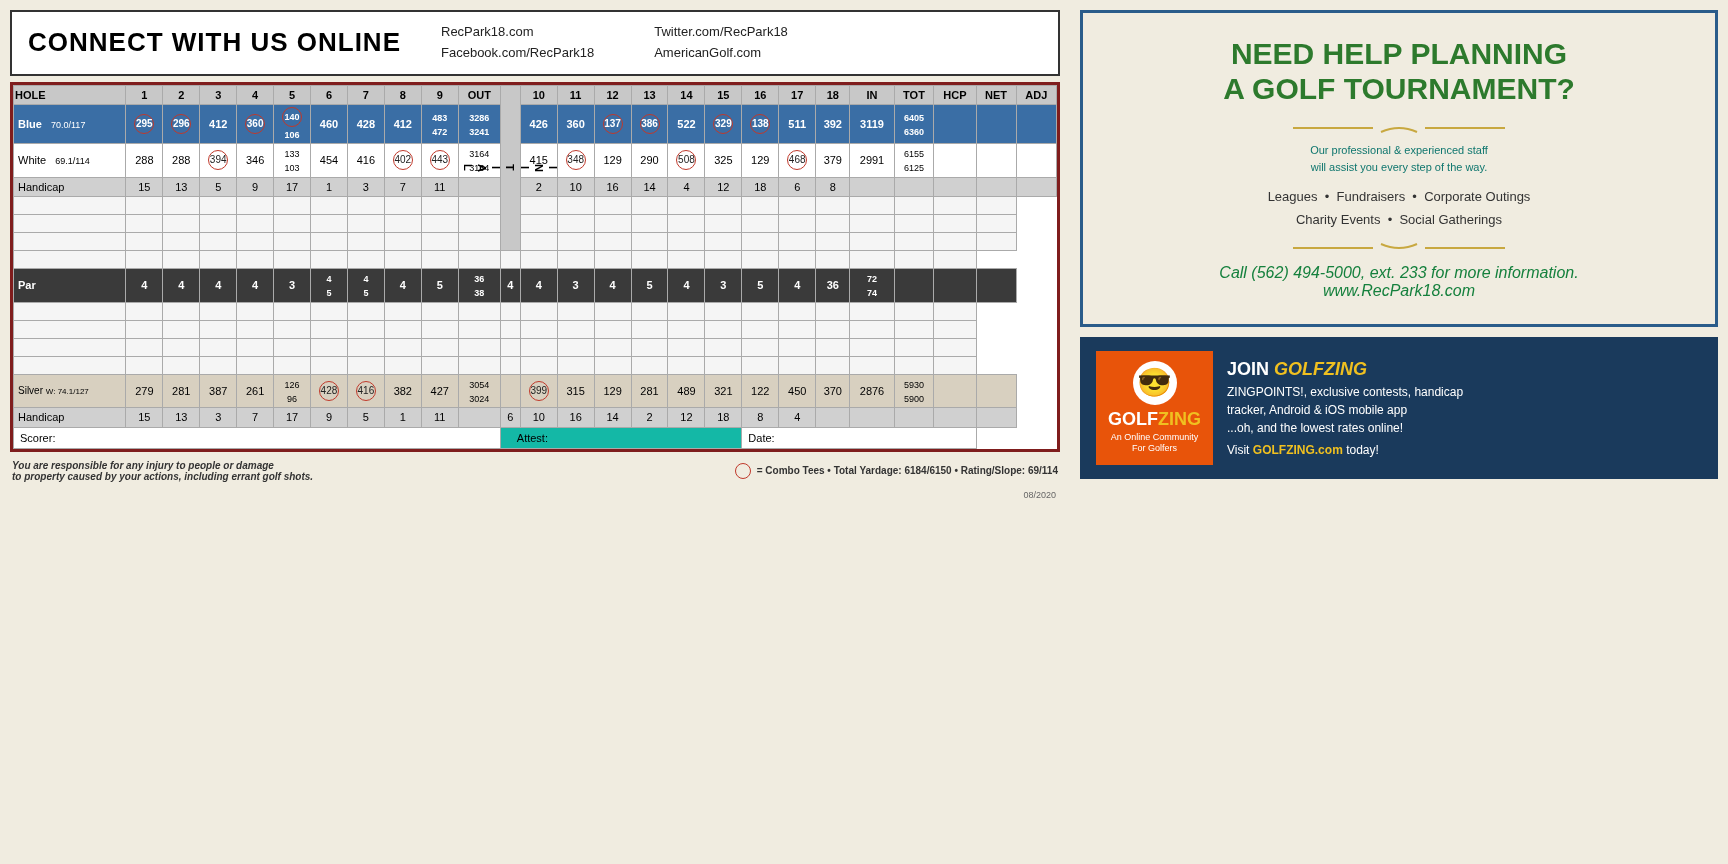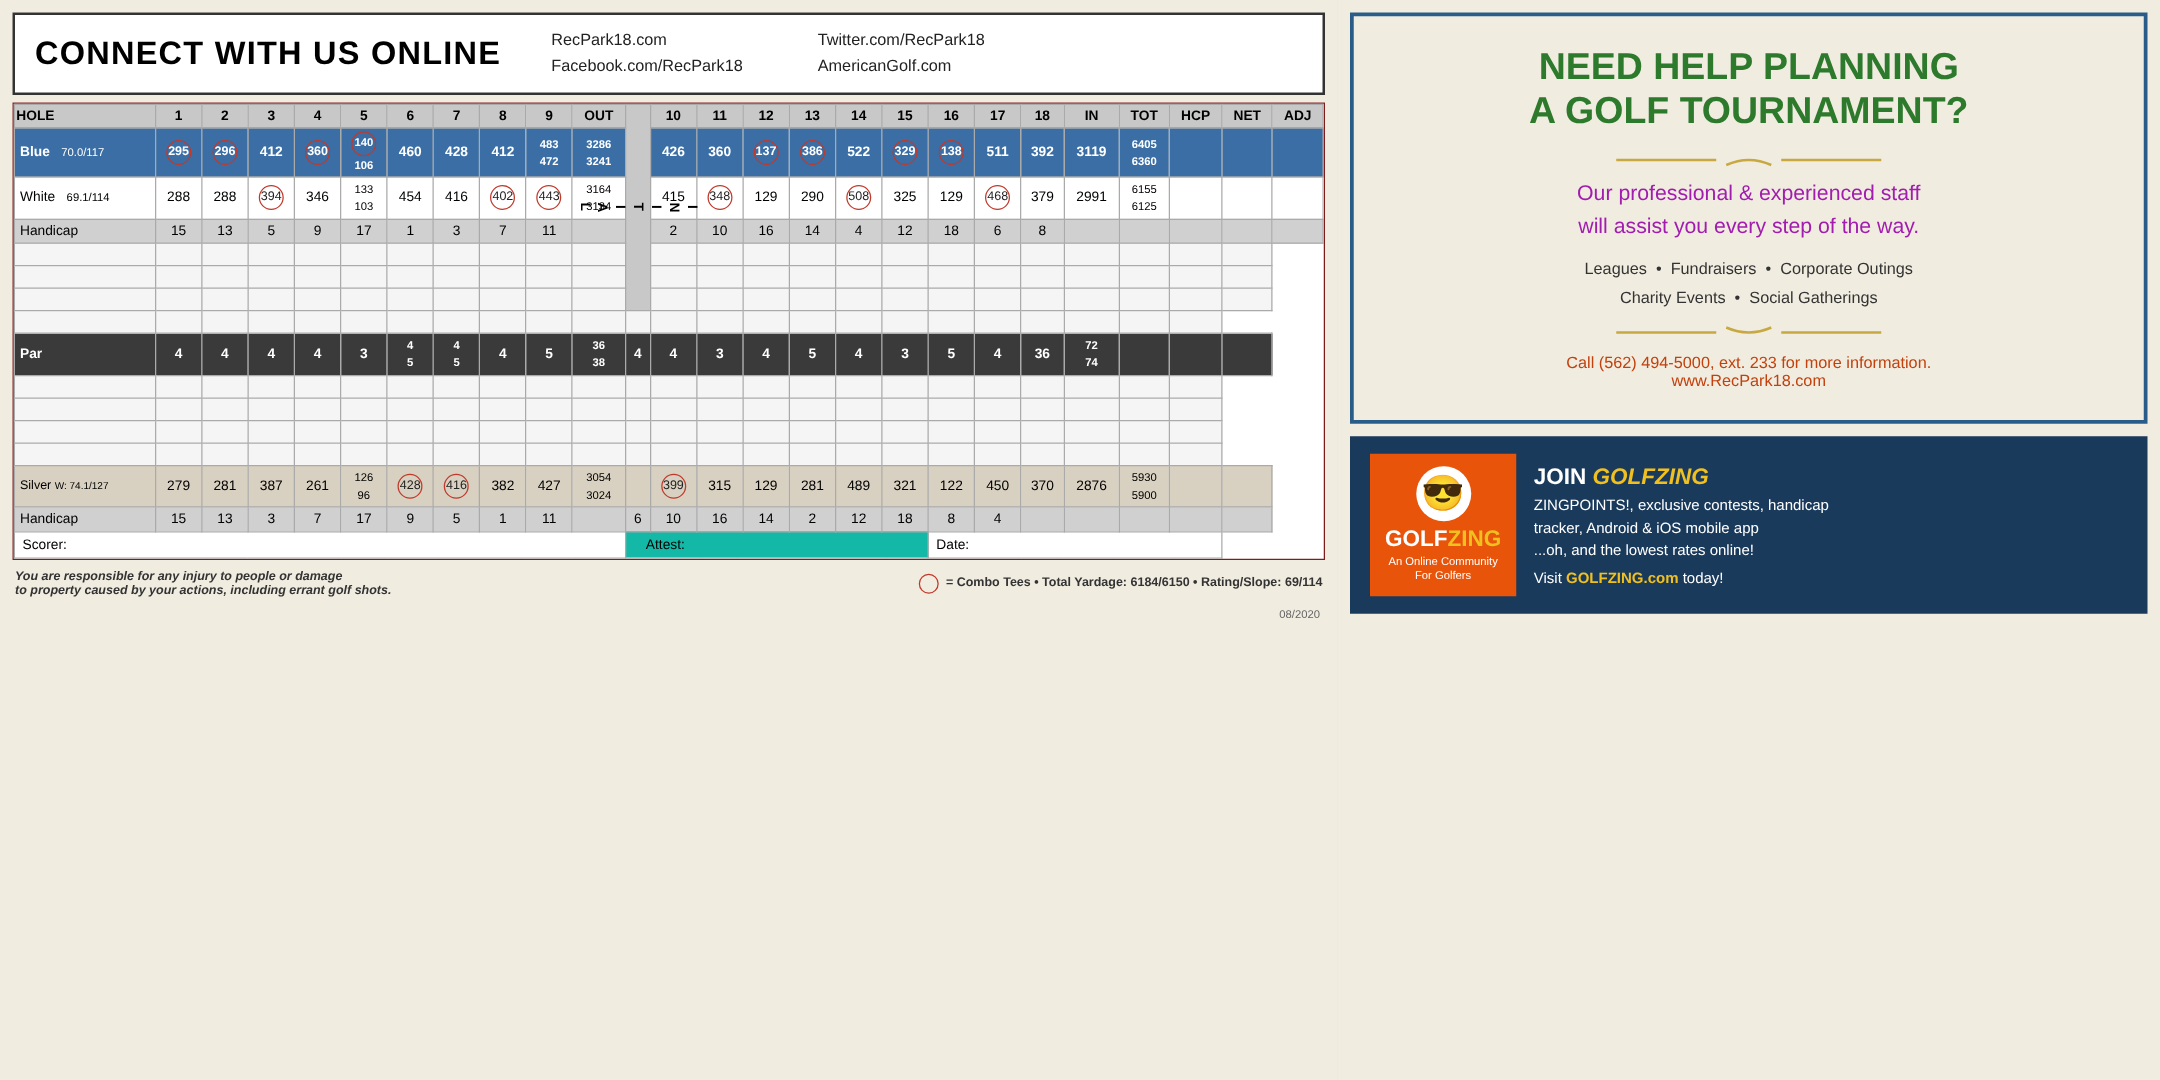--- a/index.html
+++ b/index.html
@@ -38,21 +38,21 @@
     #header-links {
       display: flex;
       gap: 60px;
       font-size: 13px;
       color: #222;
     }
     #header-links div { line-height: 1.6; }
 
     
     .score-table-wrap {
-      border: 1px solid #7f1d1d;
+      border: 3px solid #7f1d1d;
       background: #fff;
       overflow: hidden;
     }
     table.scorecard {
       width: 100%;
       border-collapse: collapse;
       font-size: 11px;
     }
     table.scorecard td, table.scorecard th {
       border: 1px solid #aaa;
@@ -204,35 +204,36 @@
       max-width: 80px;
     }
     #ad-tournament .host-text {
       font-size: 16px;
       font-weight: bold;
       color: #2d7a2d;
       line-height: 1.5;
       margin: 10px 0;
     }
     #ad-tournament .staff-text {
-      font-size: 17px;
-      color: #a21caf;
+      font-size: 11px;
+      color: #0f766e;
       margin: 8px 0;
       line-height: 1.5;
     }
     #ad-tournament .services-text {
       font-size: 13px;
       color: #333;
       margin: 10px 0;
       line-height: 1.8;
     }
     #ad-tournament .contact-text {
-      font-size: 13px;
-      color: #c2410c;
+      font-size: 16px;
+      color: #15803d;
       margin-top: 10px;
+      font-style: italic;
     }
     #ad-golfzing {
       flex: 0 0 auto;
       background: #1a3a5c;
       margin: 0 10px 10px 10px;
       display: flex;
       align-items: center;
       padding: 14px 16px;
       gap: 14px;
     }

